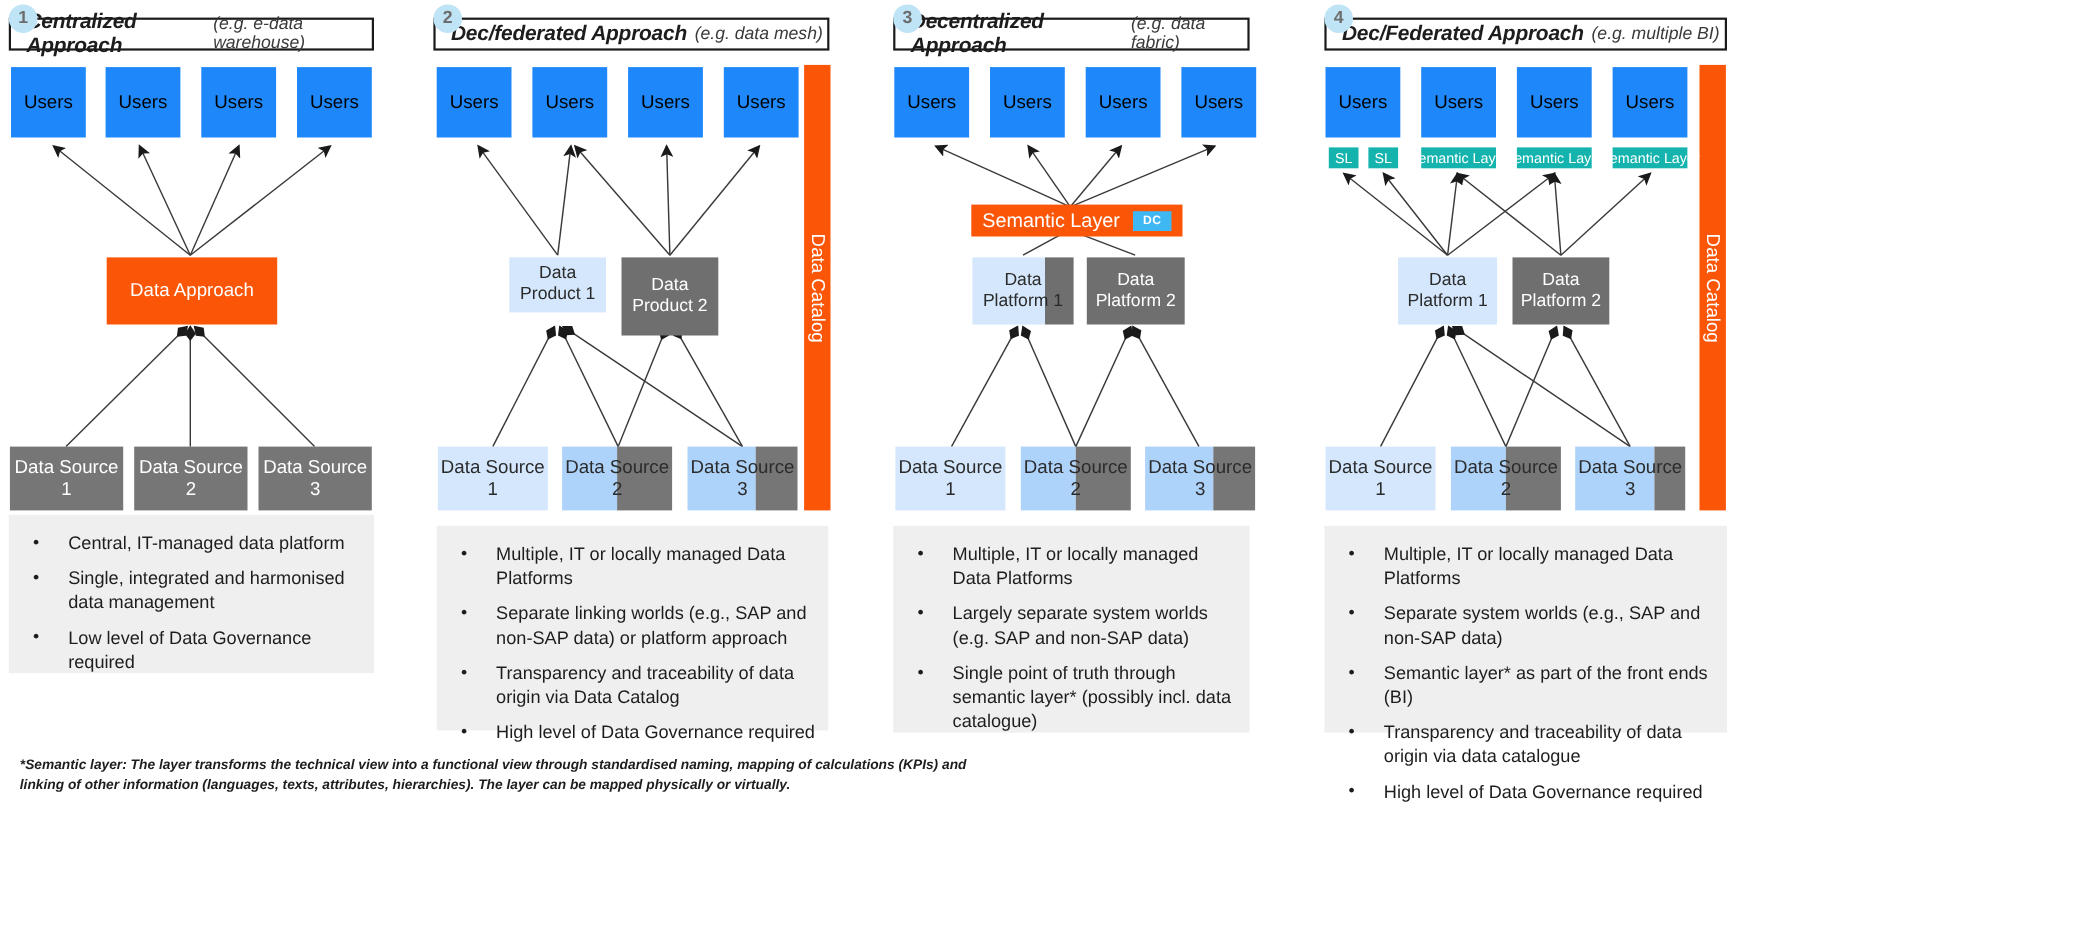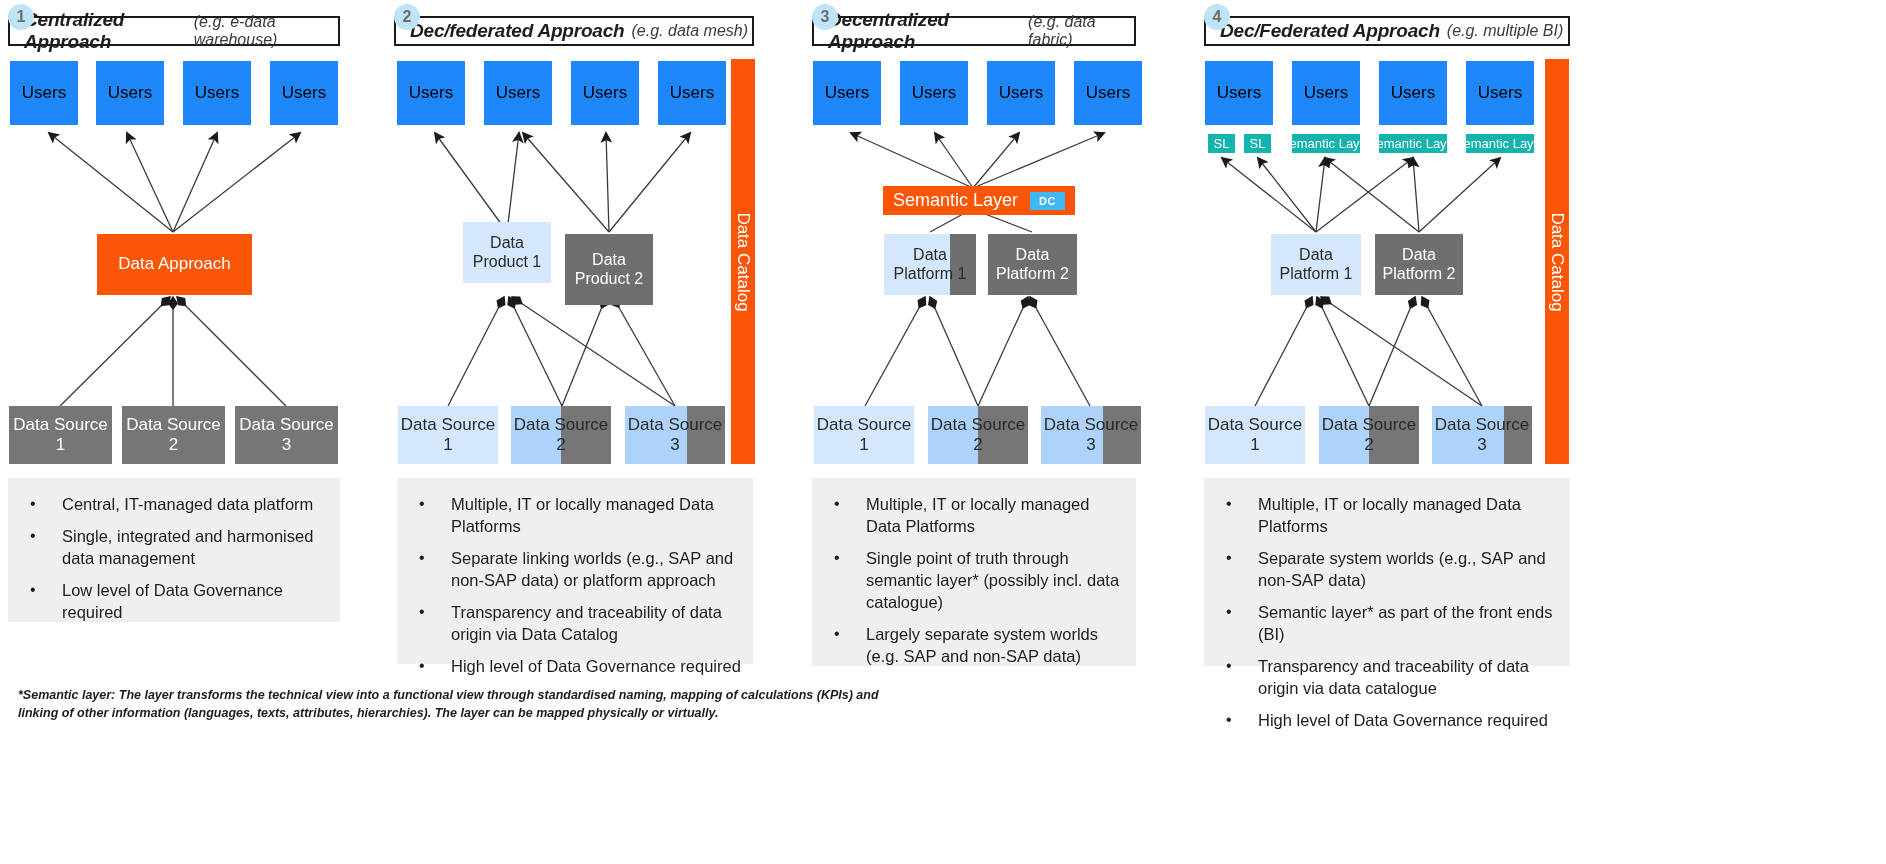--- a/index.html
+++ b/index.html
@@ -139,40 +139,40 @@
   <div class="box users" style="left:96px;top:61px;width:68px;height:64px;">Users</div>
   <div class="box users" style="left:183px;top:61px;width:68px;height:64px;">Users</div>
   <div class="box users" style="left:270px;top:61px;width:68px;height:64px;">Users</div>
 
   <div class="box platform-orange" style="left:97px;top:234px;width:155px;height:61px;">Data Approach</div>
 
   <div class="box ds-grey" style="left:9px;top:406px;width:103px;height:58px;">Data Source 1</div>
   <div class="box ds-grey" style="left:122px;top:406px;width:103px;height:58px;">Data Source 2</div>
   <div class="box ds-grey" style="left:235px;top:406px;width:103px;height:58px;">Data Source 3</div>
 
-  <div class="bullets" style="left:8px;top:478px;width:332px;height:144px;">
+  <div class="bullets" style="left:8px;top:468px;width:332px;height:144px;">
     <ul>
       <li>Central, IT-managed data platform</li>
       <li>Single, integrated and harmonised data management</li>
       <li>Low level of Data Governance required</li>
     </ul>
   </div>
 
   <div class="num-badge" style="left:394px;top:4px;">2</div>
   <div class="col-header" style="left:394px;top:16px;width:360px;">
     <span class="h-title">Dec/federated Approach</span>
     <span class="h-sub">(e.g. data mesh)</span>
   </div>
 
   <div class="box users" style="left:397px;top:61px;width:68px;height:64px;">Users</div>
   <div class="box users" style="left:484px;top:61px;width:68px;height:64px;">Users</div>
   <div class="box users" style="left:571px;top:61px;width:68px;height:64px;">Users</div>
   <div class="box users" style="left:658px;top:61px;width:68px;height:64px;">Users</div>
 
-  <div class="box prod-light" style="left:463px;top:222px;width:88px;height:61px;">Data Product 1</div>
+  <div class="box prod-light" style="left:463px;top:234px;width:88px;height:50px;">Data Product 1</div>
   <div class="box prod-grey" style="left:565px;top:234px;width:88px;height:71px;">Data Product 2</div>
 
   <div class="ds-split" style="left:398px;top:406px;width:100px;height:58px;">
     <div class="lt" style="width:100%;"></div>
     <div class="lbl">Data Source 1</div>
   </div>
   <div class="ds-split" style="left:511px;top:406px;width:100px;height:58px;">
     <div class="md" style="left:0;width:50%;"></div>
     <div class="dk" style="width:50%;"></div>
     <div class="lbl">Data Source 2</div>
@@ -230,22 +230,22 @@
   </div>
   <div class="ds-split" style="left:1041px;top:406px;width:100px;height:58px;">
     <div class="md" style="left:0;width:62%;"></div>
     <div class="dk" style="width:38%;"></div>
     <div class="lbl">Data Source 3</div>
   </div>
 
   <div class="bullets" style="left:812px;top:478px;width:324px;height:188px;">
     <ul>
       <li>Multiple, IT or locally managed Data Platforms</li>
+      <li>Largely separate system worlds (e.g. SAP and non-SAP data)</li>
       <li>Single point of truth through semantic layer* (possibly incl. data catalogue)</li>
-      <li>Largely separate system worlds (e.g. SAP and non-SAP data)</li>
     </ul>
   </div>
 
   <div class="num-badge" style="left:1204px;top:4px;">4</div>
   <div class="col-header" style="left:1204px;top:16px;width:366px;">
     <span class="h-title">Dec/Federated Approach</span>
     <span class="h-sub">(e.g. multiple BI)</span>
   </div>
 
   <div class="box users" style="left:1205px;top:61px;width:68px;height:64px;">Users</div>

